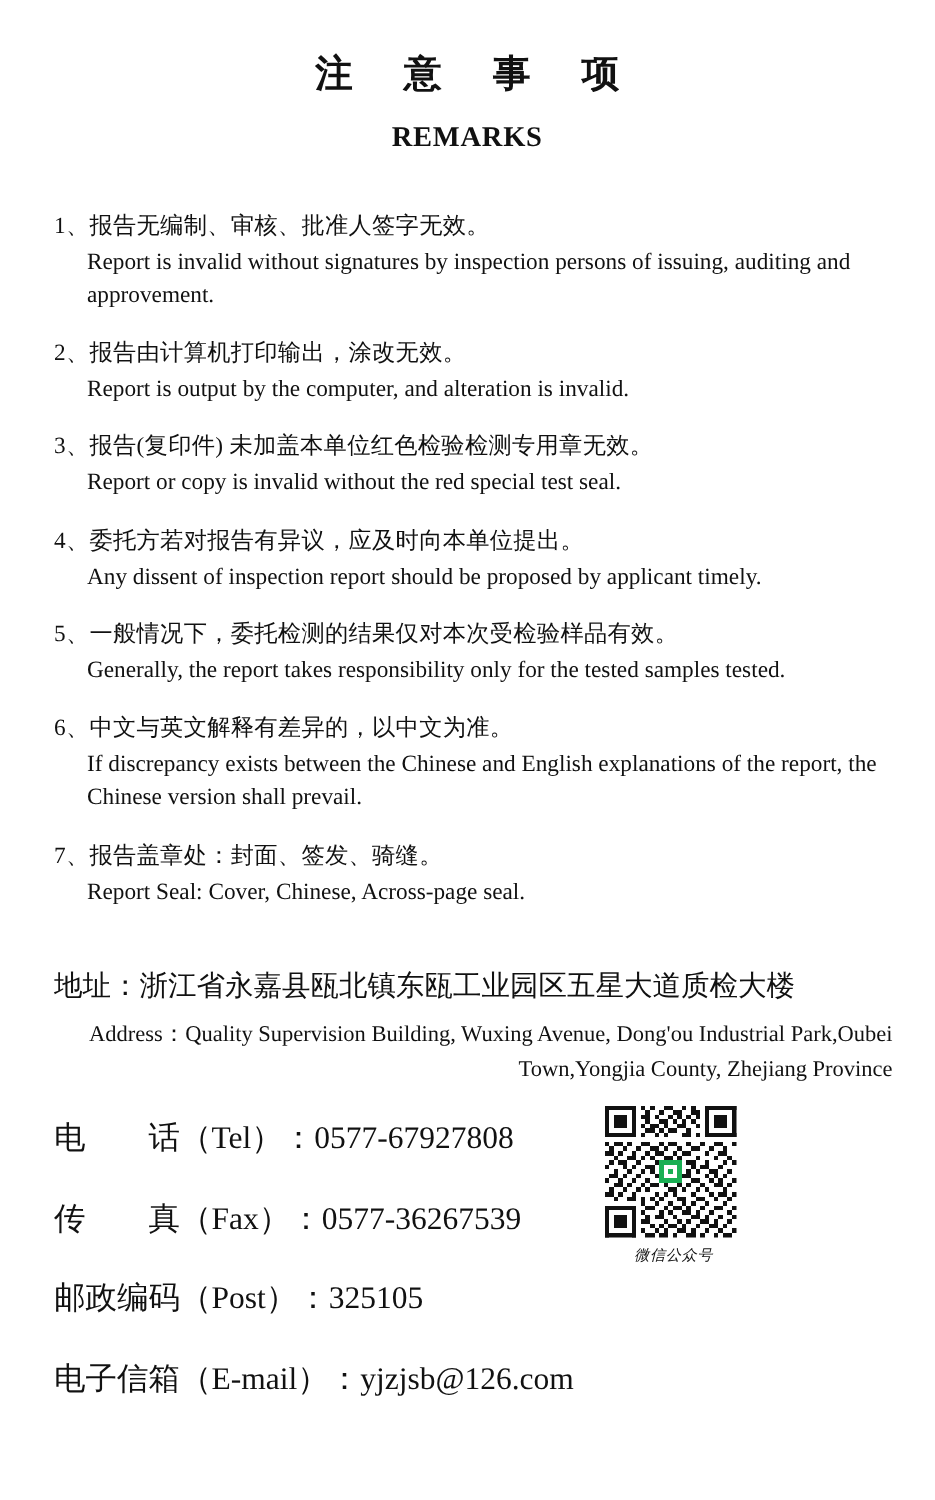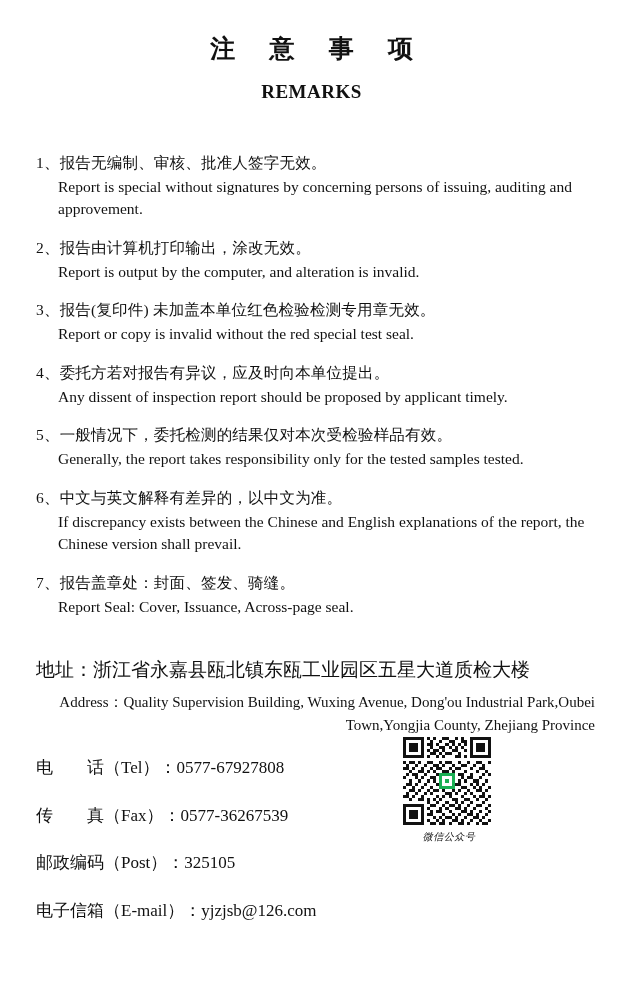--- a/index.html
+++ b/index.html
@@ -32,21 +32,21 @@
     font-family: "Liberation Serif", serif;
   }
   .title-en {
     text-align: center;
     font-size: 19px;
     font-weight: bold;
     margin-top: 16px;
     letter-spacing: 0.5px;
   }
   .items {
-    margin-top: 48px;
+    margin-top: 36px;
   }
   .item {
     margin-bottom: 15px;
     padding-left: 8px;
   }
   .item .cn {
     font-size: 15.5px;
     line-height: 1.55;
     letter-spacing: 0.2px;
   }
@@ -68,21 +68,21 @@
     font-size: 15px;
     line-height: 1.55;
     margin-top: 6px;
     max-width: 560px;
     text-align: right;
   }
   .contact-rows {
     margin-top: 18px;
   }
   .contact-row {
-    font-size: 17px;
+    font-size: 21px;
     line-height: 1.5;
     margin-bottom: 22px;
     white-space: pre;
   }
   .qr-block {
     position: absolute;
     right: 128px;
     top: 737px;
     width: 92px;
     text-align: center;
@@ -105,21 +105,21 @@
 
 <div class="page">
 
   <div class="title-cn">注 意 事 项</div>
   <div class="title-en">REMARKS</div>
 
   <div class="items">
 
     <div class="item">
       <div class="cn">1、报告无编制、审核、批准人签字无效。</div>
-      <div class="en">Report is special without signatures by concerning persons of issuing, auditing and approvement.</div>
+      <div class="en">Report is invalid without signatures by inspection persons of issuing, auditing and approvement.</div>
     </div>
 
     <div class="item">
       <div class="cn">2、报告由计算机打印输出，涂改无效。</div>
       <div class="en">Report is output by the computer, and alteration is invalid.</div>
     </div>
 
     <div class="item">
       <div class="cn">3、报告(复印件) 未加盖本单位红色检验检测专用章无效。</div>
       <div class="en">Report or copy is invalid without the red special test seal.</div>
@@ -135,21 +135,21 @@
       <div class="en">Generally, the report takes responsibility only for the tested samples tested.</div>
     </div>
 
     <div class="item">
       <div class="cn">6、中文与英文解释有差异的，以中文为准。</div>
       <div class="en">If discrepancy exists between the Chinese and English explanations of the report, the Chinese version shall prevail.</div>
     </div>
 
     <div class="item">
       <div class="cn">7、报告盖章处：封面、签发、骑缝。</div>
-      <div class="en">Report Seal: Cover, Issuance, Across-page seal.</div>
+      <div class="en">Report Seal: Cover, Chinese, Across-page seal.</div>
     </div>
 
   </div>
 
   <div class="contact">
     <div class="addr-cn">地址：浙江省永嘉县瓯北镇东瓯工业园区五星大道质检大楼</div>
     <div class="addr-en">Address：Quality Supervision Building, Wuxing Avenue, Dong'ou Industrial Park,Oubei Town,Yongjia County, Zhejiang Province</div>
 
     <div class="contact-rows">
       <div class="contact-row">电　　话（Tel）：0577-67927808</div>

